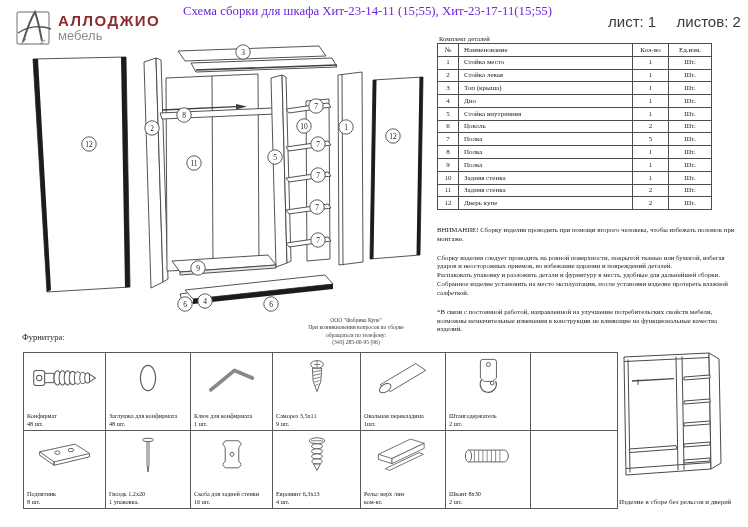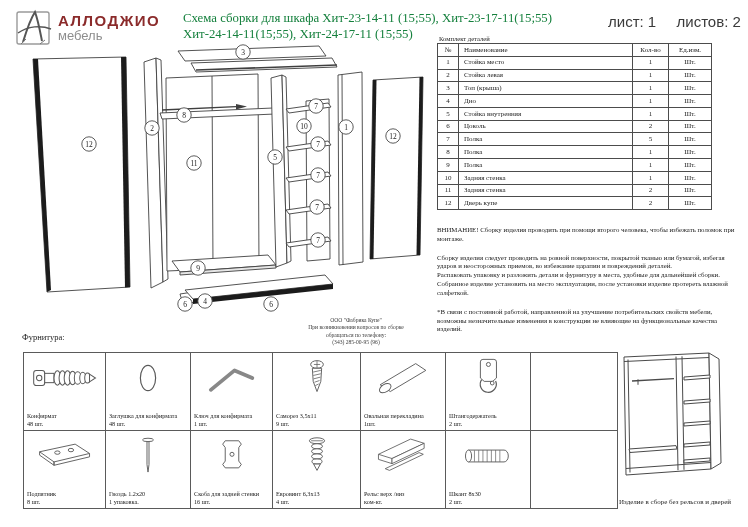--- a/index.html
+++ b/index.html
@@ -5,21 +5,21 @@
   * { margin:0; padding:0; box-sizing:border-box; }
   html,body { width:748px; height:527px; }
   body { position:relative; background:#ffffff; font-family:"Liberation Serif", serif; color:#1d1d1d; overflow:hidden; }
   .abs { position:absolute; }
 
   
   .logo-mark { left:14px; top:8px; width:40px; height:40px; }
   .logo-text { left:58px; top:12px; font-family:"Liberation Sans", sans-serif; }
   .brand { font-size:15px; font-weight:bold; letter-spacing:1.5px; color:#8b2b2b; }
   .brand-sub { font-size:13px; color:#8e8e8e; text-align:left; margin-top:-1px; }
-  .title { left:183px; top:11px; width:376px; font-size:12.8px; line-height:1.22; color:#15803d; }
+  .title { left:183px; top:4px; width:376px; font-size:12.8px; line-height:1.22; color:#6d28d9; }
   .sheet-info { left:608px; top:13px; font-family:"Liberation Sans", sans-serif; font-size:15px; color:#3a3a3a; white-space:nowrap; }
   .sheet-info .gap { display:inline-block; width:12px; }
 
   
   #diagram-svg { left:20px; top:44px; width:420px; height:292px; }
   .factory-note { left:286px; top:317px; width:140px; text-align:center; font-size:5.6px; line-height:1.32; color:#3c3c3c; }
 
   
   .parts-title { left:439px; top:35px; font-size:6.6px; }
   .parts-table { left:437px; top:43px; border-collapse:collapse; font-size:7px; background:#fff; }
@@ -57,21 +57,20 @@
   <path d="M4,25 C14,18 27,17 37,21" fill="none" stroke="#555555" stroke-width="1.5"></path>
   <path d="M7,36 L12,31 M26,36 L31,32" fill="none" stroke="#777777" stroke-width="1"></path>
 </svg>
 <div class="abs logo-text">
   <div class="brand" style="color: rgb(139, 43, 43);">АЛЛОДЖИО</div>
   <div class="brand-sub">мебель</div>
 </div>
 
 <div class="abs title">
   <div>Схема сборки для шкафа Хит-23-14-11 (15;55), Хит-23-17-11(15;55)</div>
-  <div>Хит-24-14-11(15;55), Хит-24-17-11 (15;55)</div>
 </div>
 
 <div class="abs sheet-info">
   <span>лист:</span>
   <span>1</span>
   <span class="gap"></span>
   <span>листов:</span>
   <span>2</span>
 </div>
 

